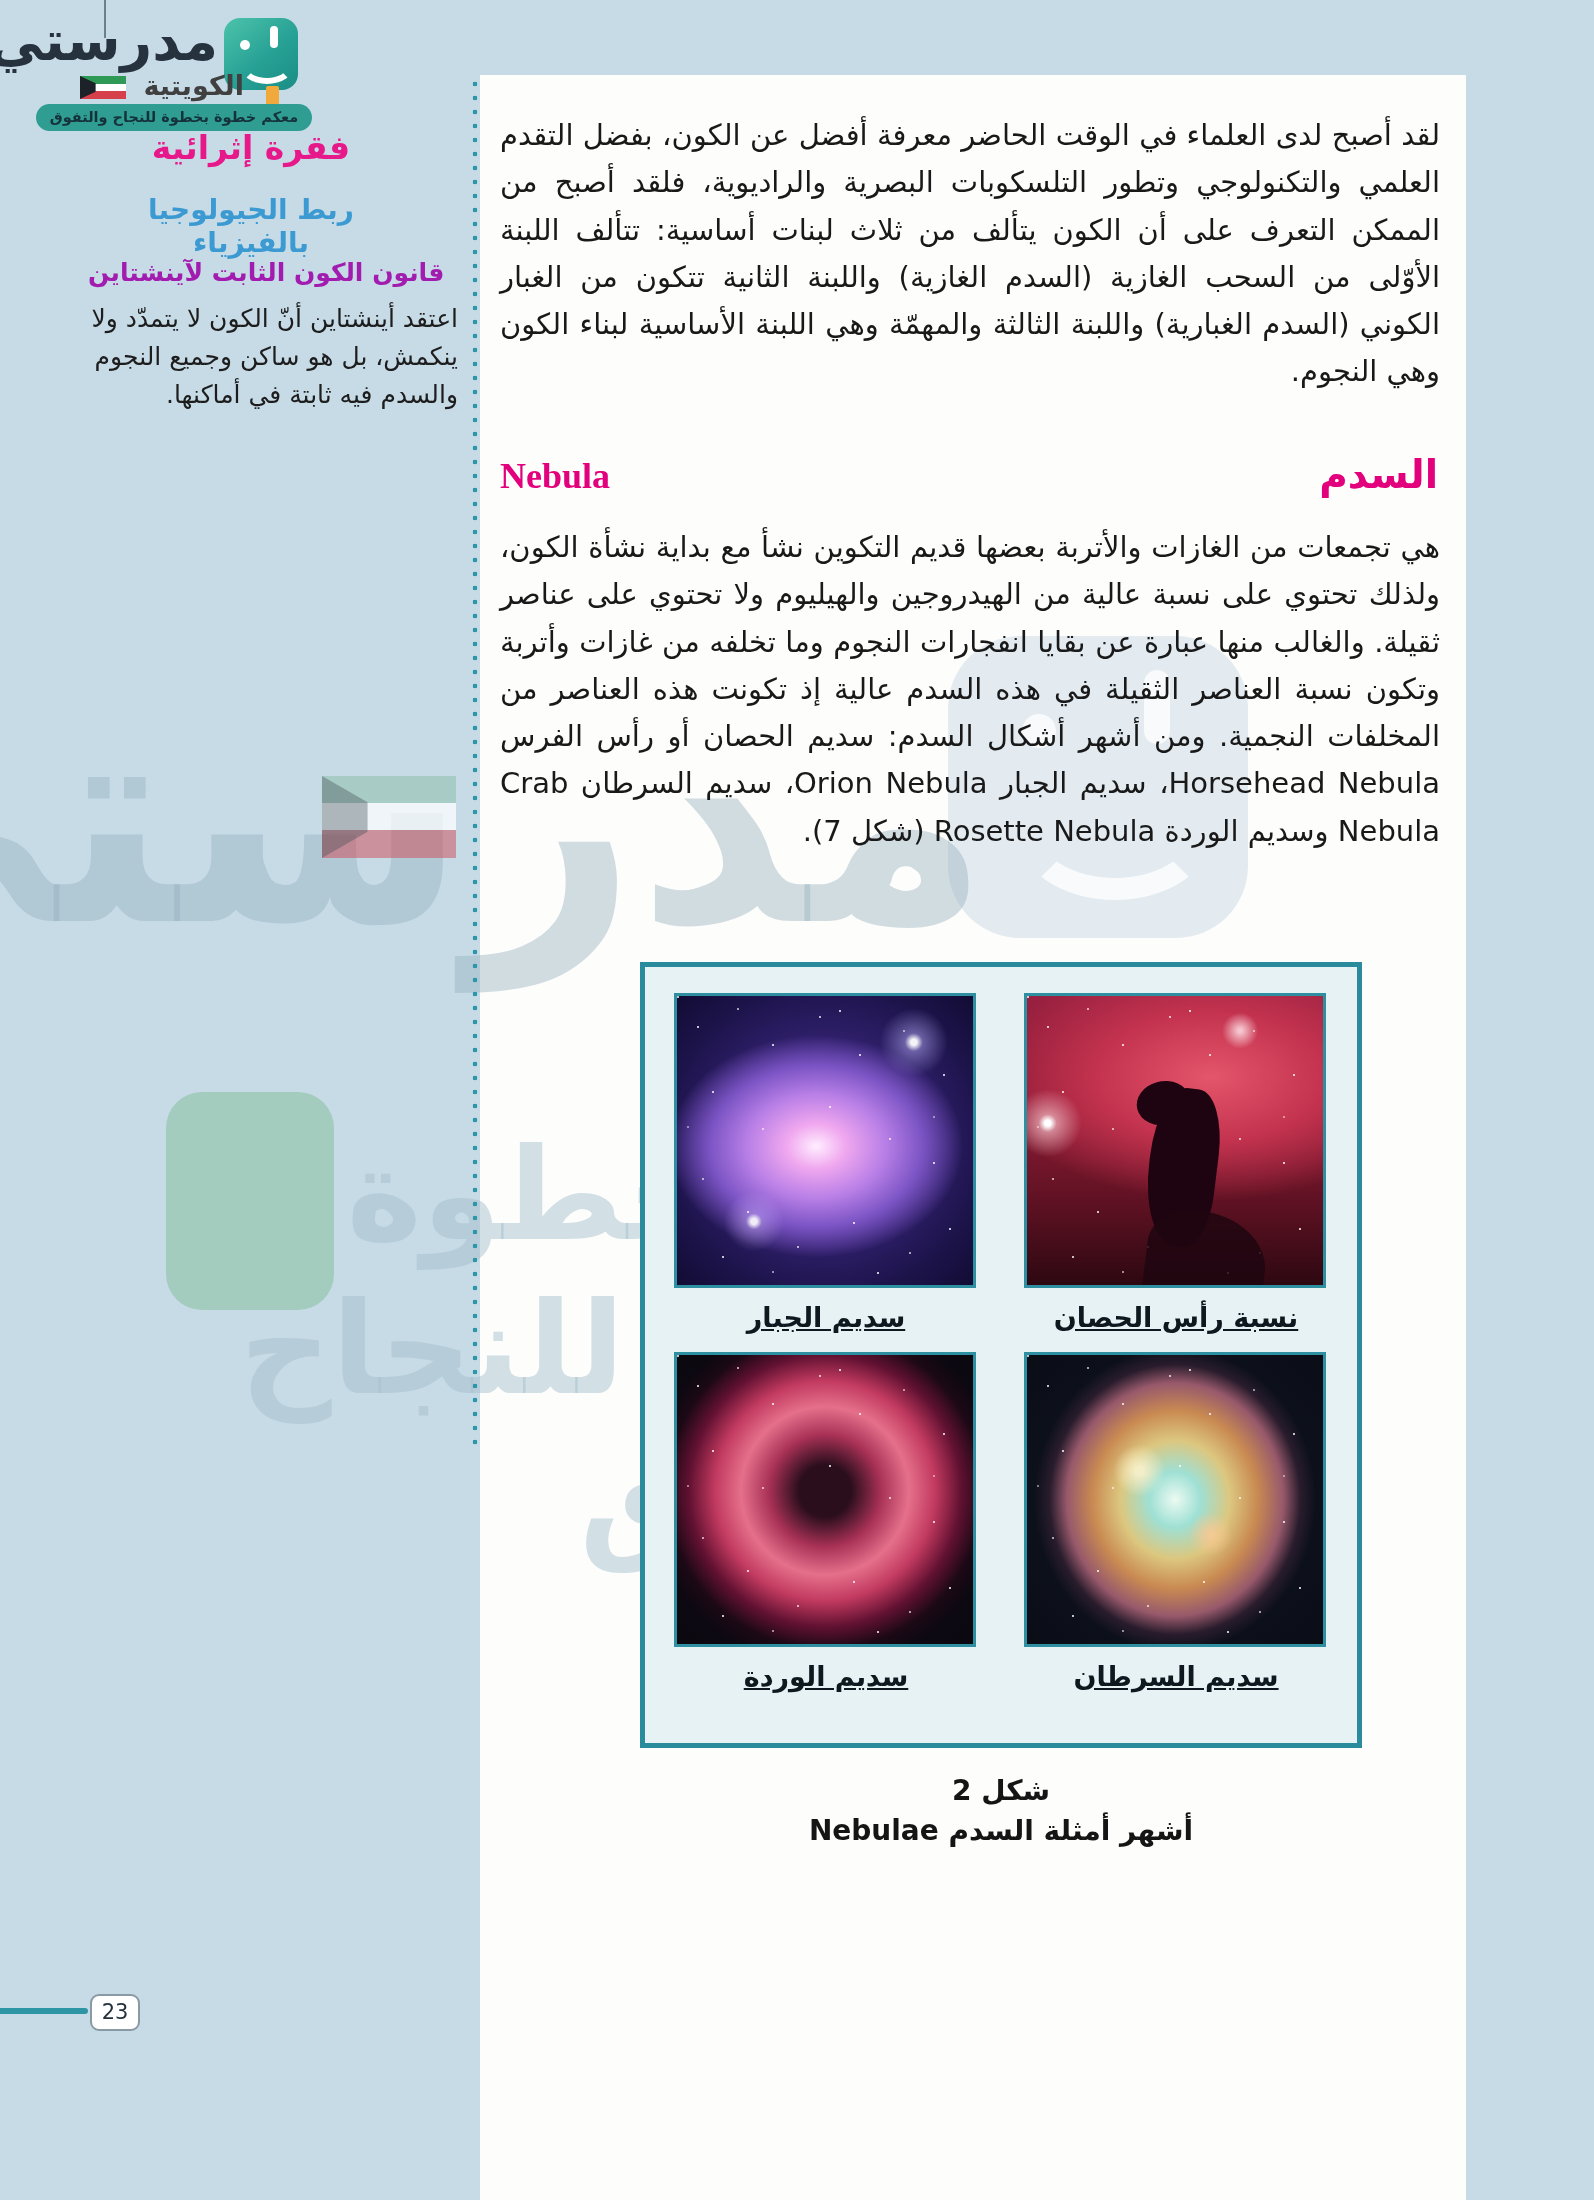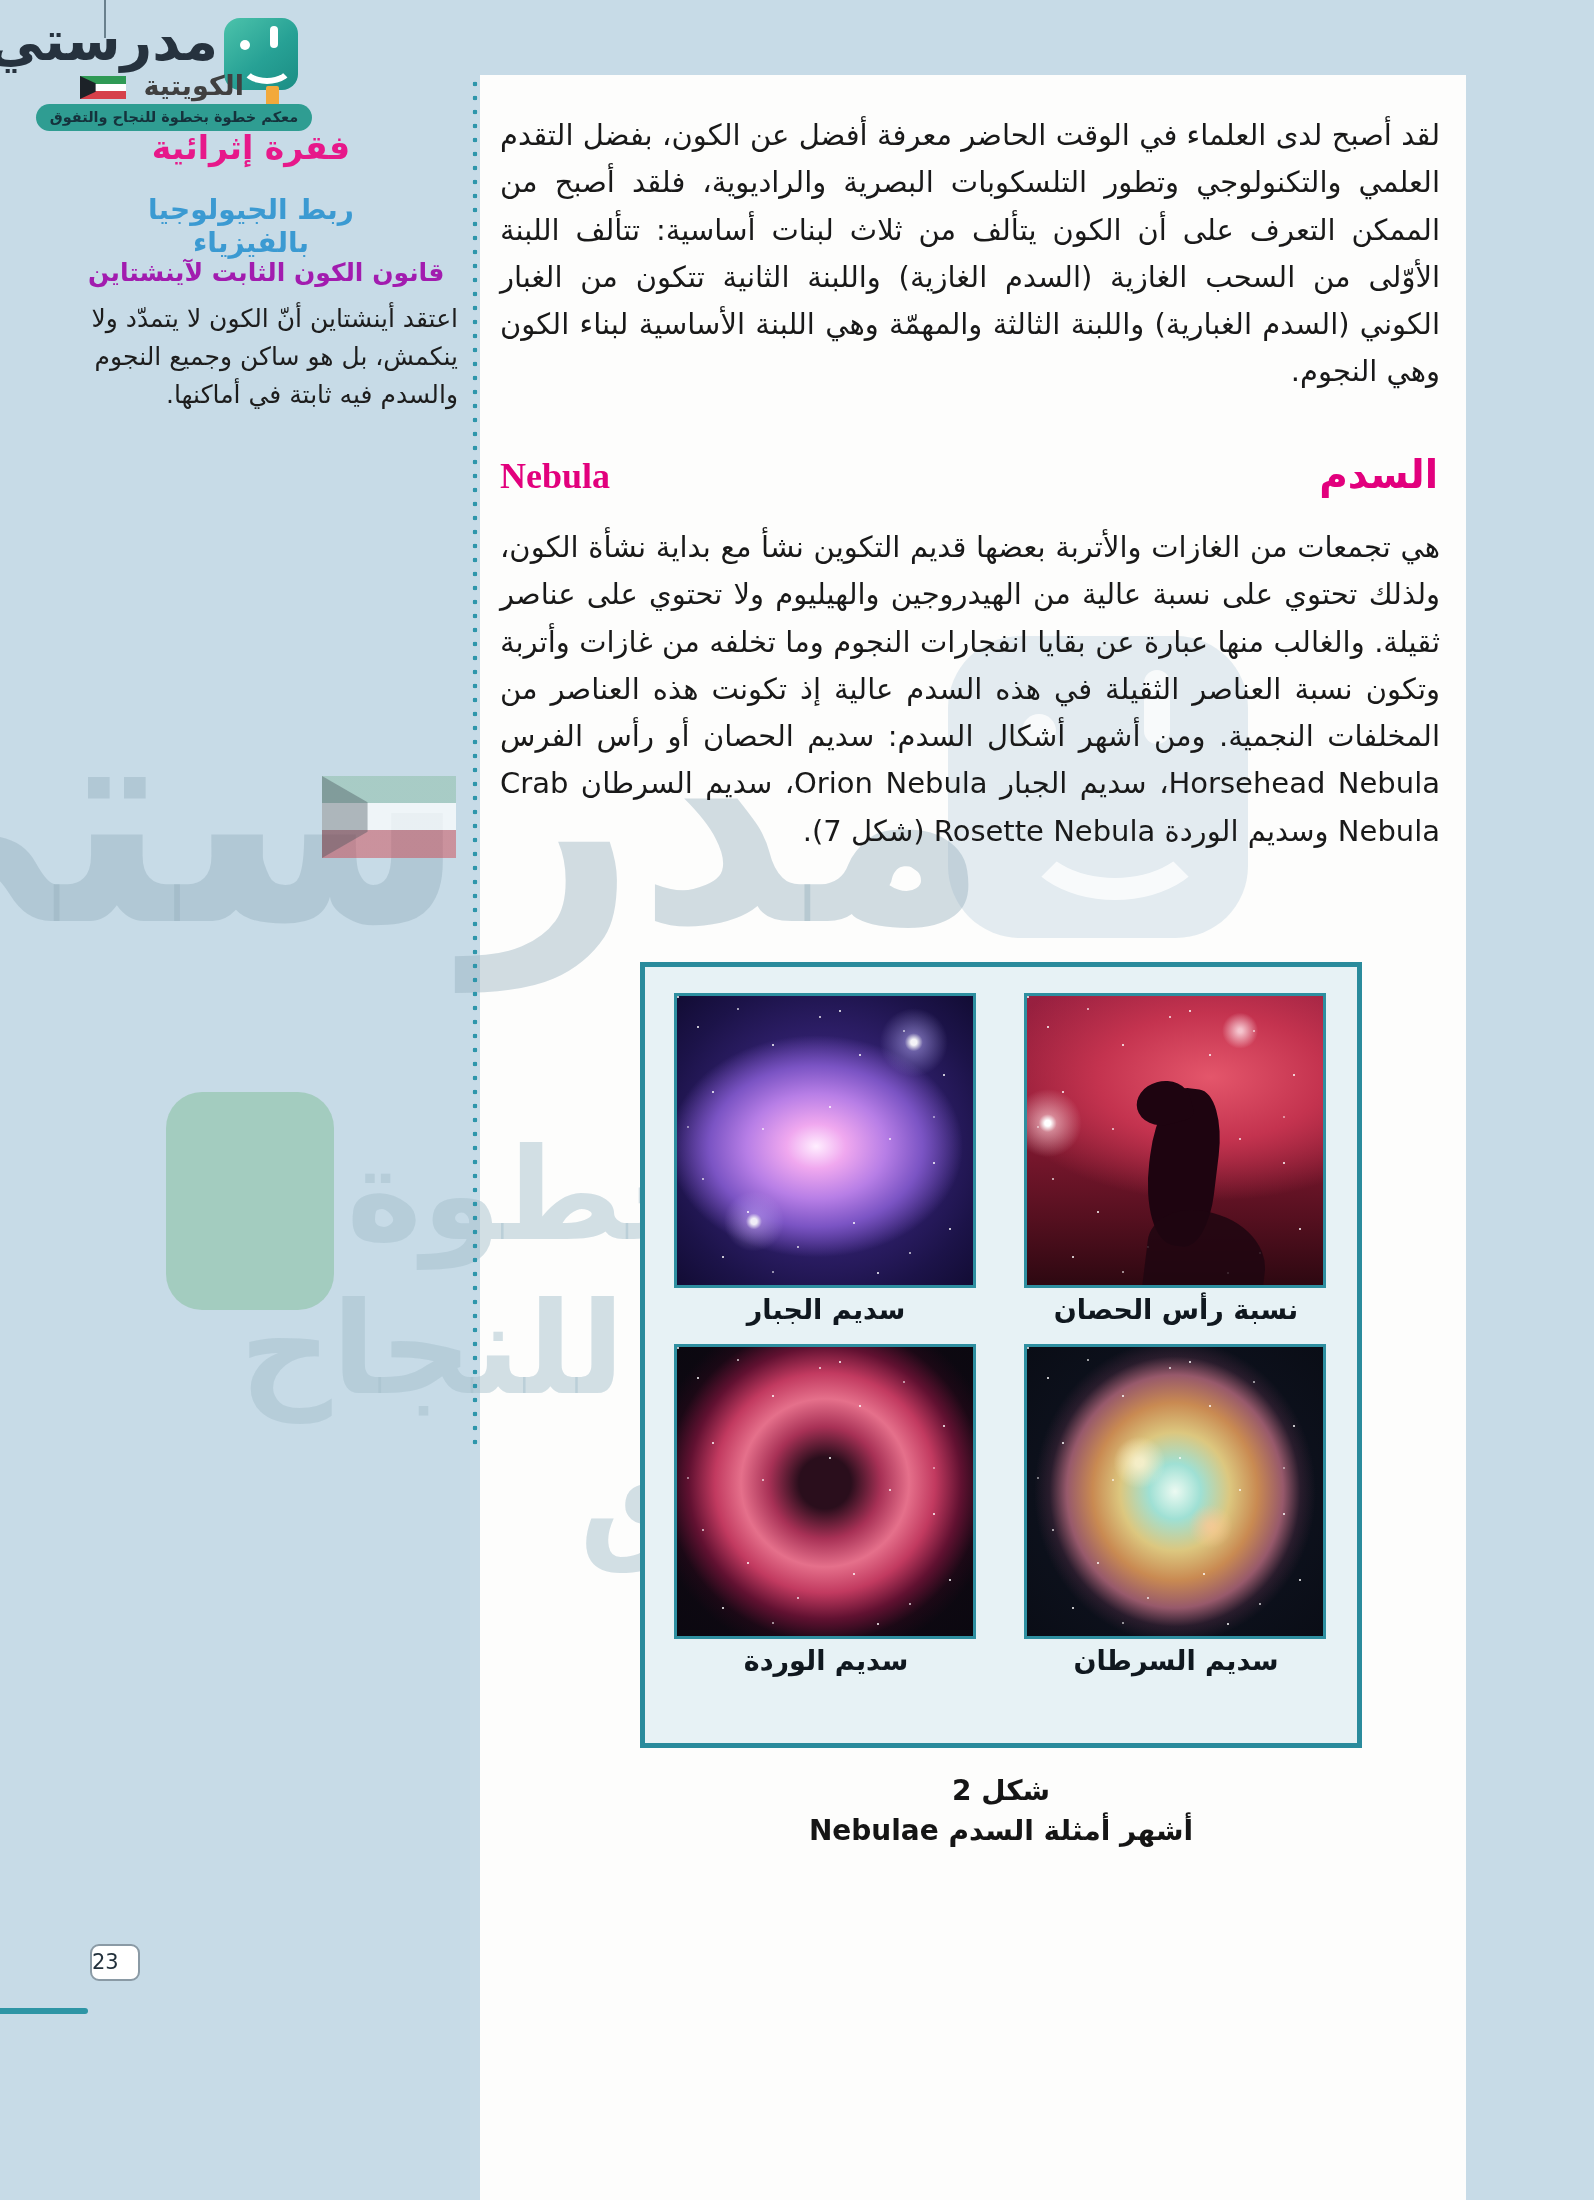--- a/index.html
+++ b/index.html
@@ -52,21 +52,21 @@
   .heading-row{position:absolute;left:500px;top:452px;width:938px;display:flex;flex-direction:row;justify-content:space-between;align-items:baseline;direction:rtl;}
   .heading-ar{font-size:39px;font-weight:bold;color:#e2007d;margin-left:8px;}
   .heading-en{font-size:36px;font-weight:bold;color:#e2007d;font-family:"Liberation Serif","DejaVu Serif",serif;}
   .neb-para{left:500px;top:524px;width:940px;}
 
   
   .figure-box{position:absolute;left:640px;top:962px;width:722px;height:786px;background:#e7f2f5;border:5px solid #2a8b9c;box-sizing:border-box;}
   .fig-grid{position:absolute;inset:0;display:grid;grid-template-columns:300px 300px;justify-content:space-between;align-content:start;direction:rtl;padding:26px 31px;}
   .cell{width:300px;}
   .neb-img{position:relative;width:296px;height:289px;border:3px solid #2e8fa0;overflow:hidden;background:#060812;}
-  .neb-label{height:40px;margin:2px 0 14px;font-size:27px;font-weight:bold;color:#10181f;text-align:center;direction:rtl;line-height:40px;}
+  .neb-label{height:40px;margin:10px 0 14px;font-size:27px;font-weight:bold;color:#10181f;text-align:center;direction:rtl;line-height:40px;text-decoration:underline;}
 
   .orion{background:
     radial-gradient(circle at 80% 16%, rgba(255,255,255,0.95) 0 3px, rgba(190,180,255,0.45) 9px, rgba(120,110,220,0) 34px),
     radial-gradient(circle at 26% 78%, rgba(255,255,255,0.9) 0 3px, rgba(210,180,255,0.4) 8px, rgba(120,110,220,0) 30px),
     radial-gradient(ellipse 62% 48% at 47% 52%, #ffeeff 0%, #f0a8ef 16%, #b77ee6 38%, #7b54c4 58%, rgba(70,47,150,0) 80%),
     radial-gradient(ellipse at 50% 50%, #483390 0%, #322170 45%, #1c1349 78%, #120c34 100%);}
   .horsehead{background:
     radial-gradient(circle at 7% 44%, #ffffff 0 3px, rgba(255,215,220,0.55) 9px, rgba(255,160,170,0) 34px),
     radial-gradient(circle at 72% 12%, rgba(255,230,235,0.8) 0 2px, rgba(255,160,170,0) 18px),
     radial-gradient(ellipse 95% 55% at 62% 28%, #e4566b 0%, #c4334f 40%, rgba(130,30,50,0) 78%),
@@ -90,22 +90,22 @@
     85px 132px 0 rgba(255,255,255,.8),152px 110px 0 #fff,212px 142px 0 rgba(255,255,255,.9),256px 166px 0 #fff,
     25px 182px 0 rgba(255,255,255,.8),70px 215px 0 #fff,120px 250px 0 rgba(255,255,255,.85),176px 226px 0 #fff,
     232px 256px 0 rgba(255,255,255,.8),272px 232px 0 #fff,45px 260px 0 #fff,95px 275px 0 rgba(255,255,255,.7),
     200px 276px 0 #fff,256px 120px 0 rgba(255,255,255,.6),10px 130px 0 rgba(255,255,255,.6),162px 14px 0 #fff;}
 
   .fig-num{position:absolute;left:640px;top:1774px;width:722px;text-align:center;font-size:28px;font-weight:bold;color:#151515;direction:rtl;}
   .fig-caption{position:absolute;left:640px;top:1814px;width:722px;text-align:center;font-size:28px;font-weight:bold;color:#151515;direction:rtl;}
 
   
   .pg-line{position:absolute;left:0;top:2008px;width:88px;height:6px;background:#2e95a5;border-radius:0 3px 3px 0;}
-  .pg-badge{position:absolute;left:90px;top:1944px;width:46px;height:33px;background:#fff;border:2px solid #8a9aa5;border-radius:9px;
-    text-align:left;line-height:33px;font-size:21px;color:#23313c;}
+  .pg-badge{position:absolute;left:90px;top:1994px;width:46px;height:33px;background:#fff;border:2px solid #8a9aa5;border-radius:9px;
+    text-align:center;line-height:33px;font-size:21px;color:#23313c;}
 </style>
 </head>
 <body>
 
 <div class="page">
 
   <div class="white-panel"></div>
 
   <div class="wm wm-icon">
     <span class="wm-eye"></span>

